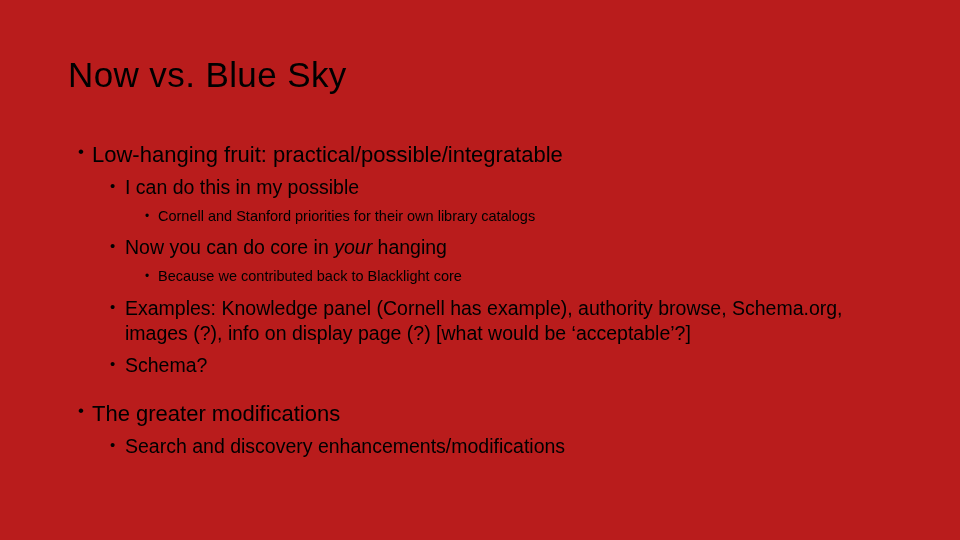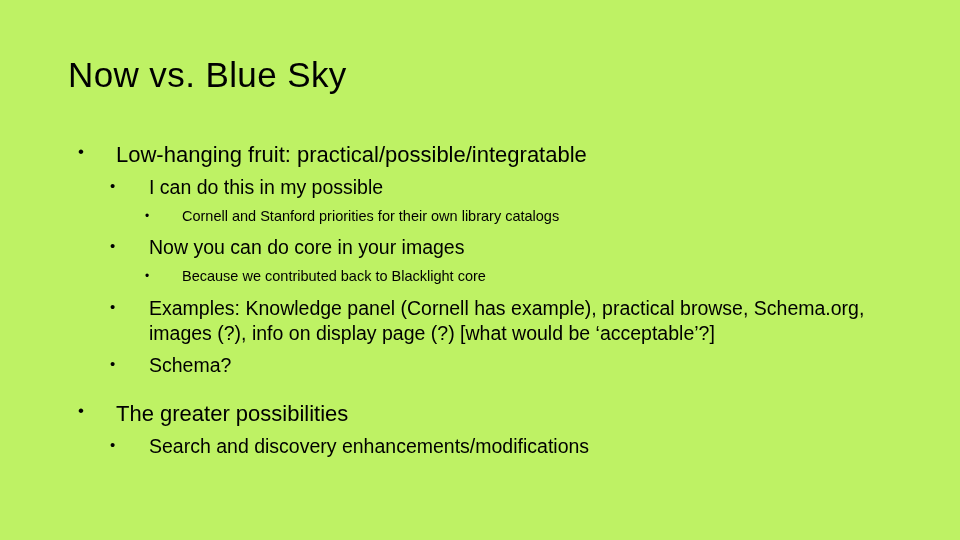--- a/index.html
+++ b/index.html
@@ -11,21 +11,21 @@
     height: 540px;
     background: #ffffff;
     font-family: "Liberation Sans", "DejaVu Sans", sans-serif;
     color: #000000;
     overflow: hidden;
   }
   .slide {
     position: relative;
     width: 960px;
     height: 540px;
-    background: #bef264;
+    background: #b91c1c;
   }
   .slide-title {
     position: absolute;
     left: 68px;
     top: 55px;
     font-size: 35px;
     font-weight: 300;
     letter-spacing: 0.4px;
     line-height: 1.15;
     color: #000000;
@@ -43,21 +43,20 @@
     color: #000000;
   }
   .bullet .marker {
     flex: 0 0 auto;
     text-align: left;
     line-height: inherit;
   }
   .bullet .btext {
     flex: 1 1 auto;
     line-height: inherit;
-    margin-left: 24px;
   }
   
   .lvl1 {
     margin-left: 10px;
     font-size: 22px;
     line-height: 1.32;
     margin-top: 0;
   }
   .lvl1 .marker {
     width: 14px;
@@ -82,21 +81,21 @@
     line-height: 1.35;
   }
   .lvl3 .marker {
     width: 13px;
     font-size: 12px;
     padding-top: 1px;
   }
   .gap-sm { height: 6px; }
   .gap-md { height: 9px; }
   .gap-lg { height: 20px; }
-  .ital { }
+  .ital { font-style: italic; }
   .nowrap-block { max-width: 740px; }
 </style>
 </head>
 <body>
 
 <div class="slide">
 
   <div class="slide-title">Now vs. Blue Sky</div>
 
   <div class="body-area">
@@ -117,49 +116,49 @@
 
     <div class="bullet lvl3">
       <span class="marker">•</span>
       <span class="btext">Cornell and Stanford priorities for their own library catalogs</span>
     </div>
 
     <div class="gap-md"></div>
 
     <div class="bullet lvl2">
       <span class="marker">•</span>
-      <span class="btext"><span>Now you can do core in </span><span class="ital">your</span><span> images</span></span>
+      <span class="btext"><span>Now you can do core in </span><span class="ital">your</span><span> hanging</span></span>
     </div>
 
     <div class="gap-sm"></div>
 
     <div class="bullet lvl3">
       <span class="marker">•</span>
       <span class="btext">Because we contributed back to Blacklight core</span>
     </div>
 
     <div class="gap-md"></div>
 
     <div class="bullet lvl2">
       <span class="marker">•</span>
-      <span class="btext nowrap-block">Examples: Knowledge panel (Cornell has example), practical browse, Schema.org, images (?), info on display page (?) [what would be ‘acceptable’?]</span>
+      <span class="btext nowrap-block">Examples: Knowledge panel (Cornell has example), authority browse, Schema.org, images (?), info on display page (?) [what would be ‘acceptable’?]</span>
     </div>
 
     <div class="gap-sm"></div>
 
     <div class="bullet lvl2">
       <span class="marker">•</span>
       <span class="btext">Schema?</span>
     </div>
 
     <div class="gap-lg"></div>
 
     <div class="bullet lvl1">
       <span class="marker">•</span>
-      <span class="btext">The greater possibilities</span>
+      <span class="btext">The greater modifications</span>
     </div>
 
     <div class="gap-sm"></div>
 
     <div class="bullet lvl2">
       <span class="marker">•</span>
       <span class="btext">Search and discovery enhancements/modifications</span>
     </div>
 
   </div>

